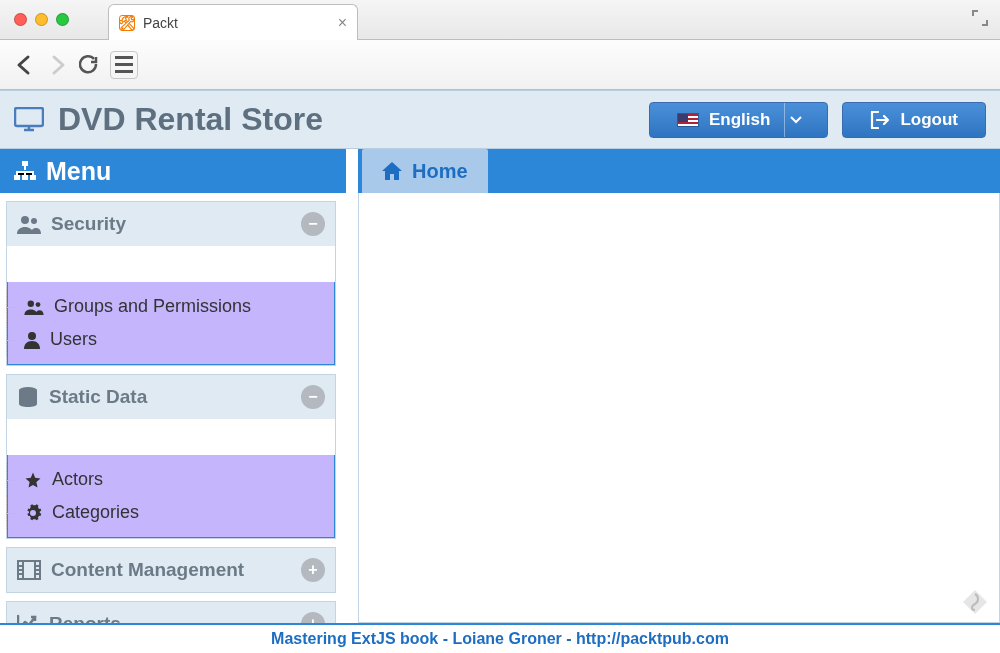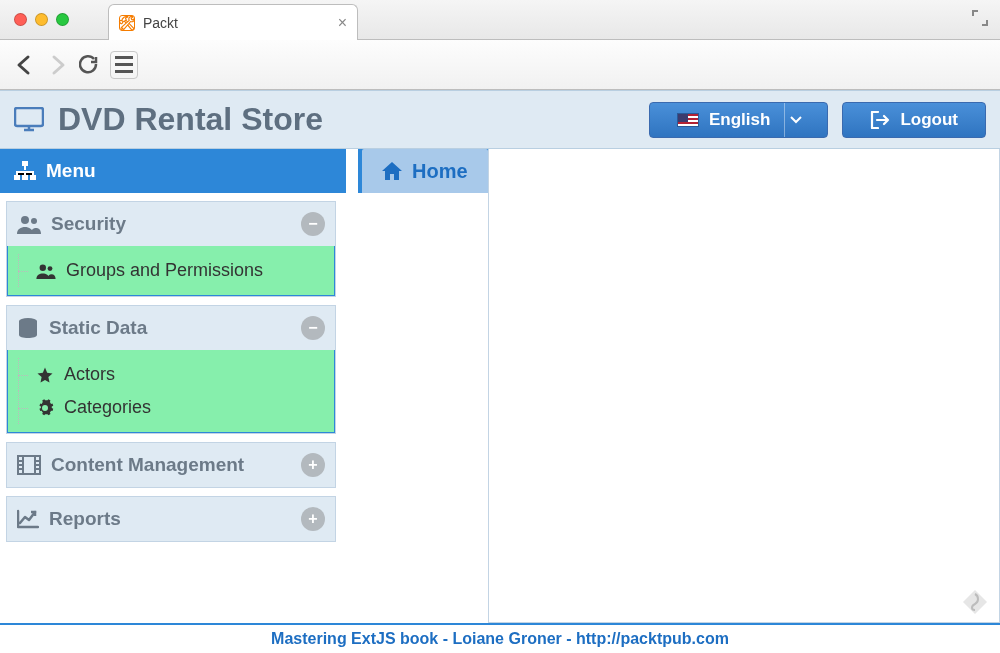--- a/index.html
+++ b/index.html
@@ -33,32 +33,32 @@
   .hdr-spacer { flex:1; }
   .hdr-btn { height:36px; border:1px solid #3a6aaf; border-radius:4px; background:linear-gradient(#4a90d9,#2f74c0); color:#fff; display:flex; align-items:center; padding:0 27px; gap:10px; font-size:17px; font-weight:bold; }
   .hdr-btn .flag { width:22px; height:14px; background:#fff; position:relative; overflow:hidden; border:1px solid #2a5a98; }
   .flag::before { content:""; position:absolute; inset:0; background:repeating-linear-gradient(#b22234 0 2px,#fff 2px 4px); }
   .flag::after { content:""; position:absolute; left:0; top:0; width:10px; height:8px; background:#3c3b6e; }
   .hdr-btn .caret-box { width:22px; height:100%; border-left:1px solid rgba(255,255,255,.4); display:flex; align-items:center; justify-content:center; margin-left:4px; margin-right:-6px; }
 
   
   .body { display:flex; height:calc(653px - 40px - 50px - 58px - 30px); border-top:1px solid #b9cfe1; }
   .sidebar { width:346px; background:#fff; display:flex; flex-direction:column; }
-  .menu-header { height:44px; background:#2d87d8; color:#fff; display:flex; align-items:center; padding:0 14px; gap:10px; font-size:19px; font-weight:bold; }
+  .menu-header { height:44px; background:#2d87d8; color:#fff; display:flex; align-items:center; padding:0 14px; gap:10px; font-size:25px; font-weight:bold; }
   .menu-scroll { overflow-y:auto; flex:1; padding:0 4px 6px 0; }
 
   .panel { margin:8px 6px 0 6px; border:1px solid #c3d4e4; }
   .panel-hdr { height:44px; background:#dfeaf3; display:flex; align-items:center; padding:0 10px; gap:10px; font-size:19px; font-weight:bold; color:#6c7a88;text-align:right; }
   .toggle { margin-left:auto; width:24px; height:24px; border-radius:50%; background:#b3b9be; color:#fff; display:flex; align-items:center; justify-content:center; font-size:16px; font-weight:bold; line-height:1; }
-  .panel-body { border:1px solid #2d87d8; border-top:none; background:#86efac; padding:8px 4px 8px 24px; }
+  .panel-body { border:1px solid #2d87d8; border-top:none; background:#c4b5fd; padding:8px 4px 8px 12px;margin-top:36px; }
   .item { display:flex; align-items:center; gap:10px; font-size:18px; color:#333; padding:6px 4px; position:relative; }
   .item::before { content:""; position:absolute; left:-14px; top:0; bottom:0; border-left:1px dotted #bbb; }
   .item .tick { position:absolute; left:-14px; top:50%; width:10px; border-top:1px dotted #bbb; }
 
-  .content { flex:1; display:flex; flex-direction:row; margin-left:12px; }
+  .content { flex:1; display:flex; flex-direction:column; margin-left:12px; }
   .tabbar { height:44px; background:#2d87d8; display:flex; align-items:flex-end; }
   .tab-item { height:44px; background:#a8c9ea; color:#1d6ec2; display:flex; align-items:center; padding:0 20px; gap:10px; font-size:20px; font-weight:bold; border-top-left-radius:2px; border-top-right-radius:2px; margin-left:4px; }
   .content-body { flex:1; background:#fff; border:1px solid #c3d4e4; border-top:none; position:relative; }
   .corner-logo { position:absolute; right:10px; bottom:6px; color:#c8c8c8; }
 
   .footer { height:30px; background:#fff; border-top:2px solid #2d87d8; display:flex; align-items:center; justify-content:center; color:#1d6ec2; font-weight:bold; font-size:16px; }
 
   svg { display:block; }
 </style>
 </head>
@@ -169,20 +169,30 @@
             <span class="tick"></span>
             <span>
               <svg width="20" height="16" viewBox="0 0 24 20" fill="#333">
                   <circle cx="8" cy="6" r="4"></circle>
                   <circle cx="17" cy="7" r="3"></circle>
                   <path d="M0 20c0-5 4-7 8-7s8 2 8 7M14 20c0-4 2-6 5-6s5 2 5 6"></path>
                 </svg>
             </span>
             <span>Groups and Permissions</span>
           </div>
+          <div class="item">
+            <span class="tick"></span>
+            <span>
+              <svg width="16" height="18" viewBox="0 0 16 18" fill="#333">
+                  <circle cx="8" cy="5" r="4"></circle>
+                  <path d="M0 18c0-5 3-8 8-8s8 3 8 8"></path>
+                </svg>
+            </span>
+            <span>Users</span>
+          </div>
         </div>
       </div>
 
       <div class="panel">
         <div class="panel-hdr">
           <span>
             <svg width="22" height="22" viewBox="0 0 22 22" fill="#6c7a88">
                 <ellipse cx="11" cy="4" rx="9" ry="3"></ellipse>
                 <path d="M2 4v5c0 1.7 4 3 9 3s9-1.3 9-3V4M2 9v5c0 1.7 4 3 9 3s9-1.3 9-3V9M2 14v4c0 1.7 4 3 9 3s9-1.3 9-3v-4"></path>
               </svg>

